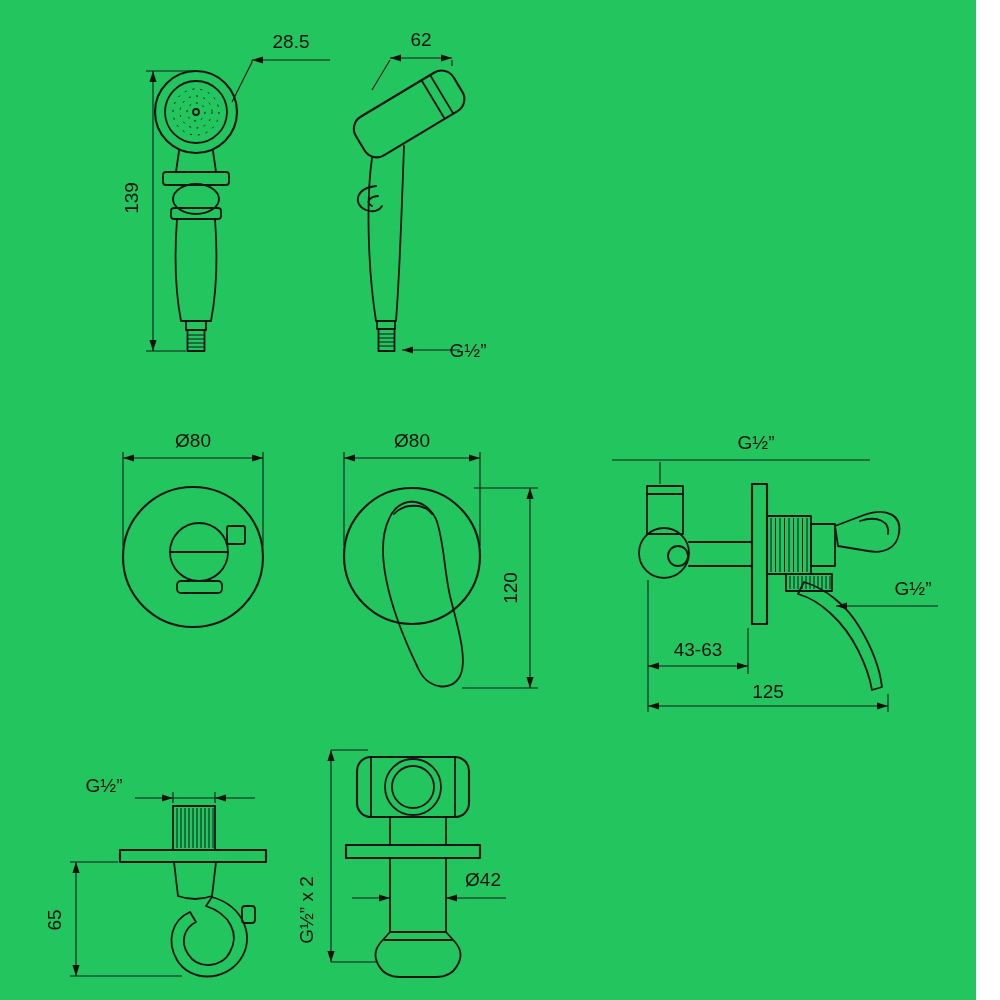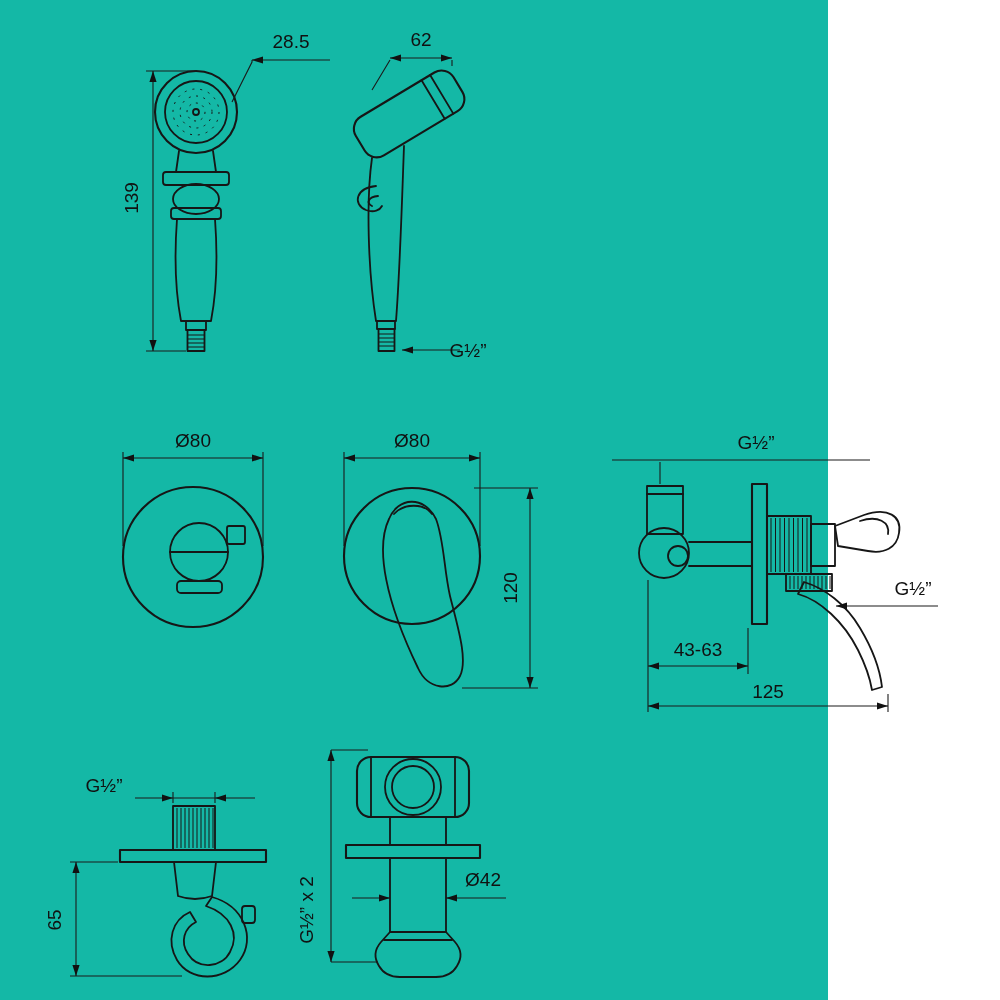--- a/index.html
+++ b/index.html
@@ -1,16 +1,16 @@
 <!DOCTYPE html>
 <html><head>
 <meta charset="utf-8">
 <style>
   html,body{margin:0;padding:0;background:#fff;}
-  .canvas{width:828px;height:1000px;position:relative;background:#14b8a6;font-family:"Liberation Sans",sans-serif;}
+  .canvas{width:976px;height:1000px;position:relative;background:#22c55e;font-family:"Liberation Sans",sans-serif;}
   svg{display:block;}
   .outline{fill:none;stroke:#161616;stroke-width:1.8;stroke-linecap:round;stroke-linejoin:round;}
   .thick{stroke-width:2.1;}
   .hatch{fill:none;stroke:#161616;stroke-width:1;}
   .dim{fill:none;stroke:#1a1a1a;stroke-width:1.1;}
   text.dimtext{font-size:19px;fill:#111;text-anchor:middle;font-family:"Liberation Sans",sans-serif;}
 </style>
 </head>
 <body>
 

